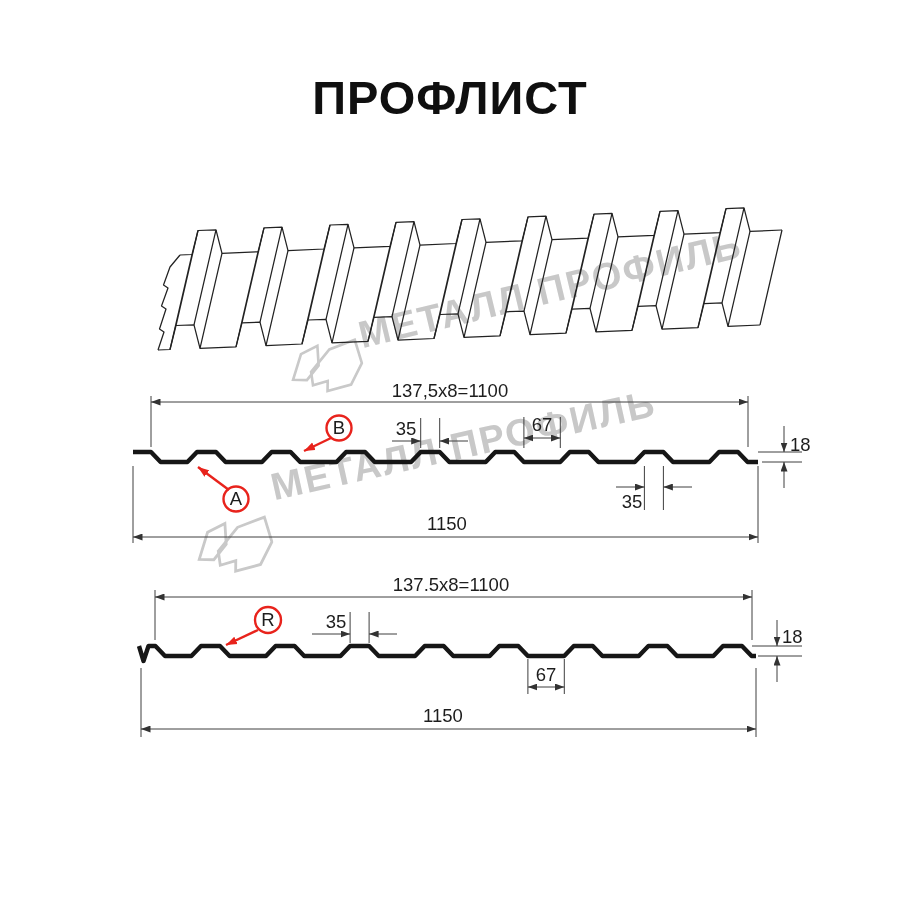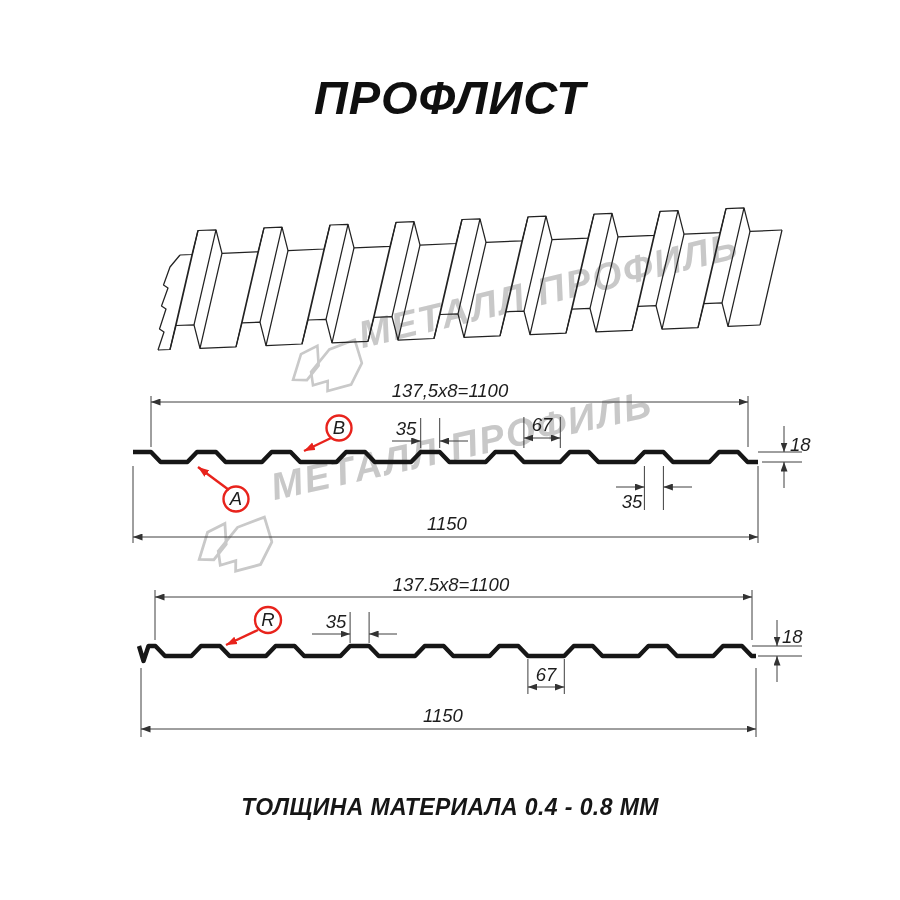--- a/index.html
+++ b/index.html
@@ -1,16 +1,16 @@
 <!DOCTYPE html>
 <html><head>
 <meta charset="utf-8">
 <style>
   html,body{margin:0;padding:0;background:#ffffff;}
-  .canvas{position:relative;width:900px;height:900px;background:#fff;overflow:hidden;font-family:"Liberation Sans",sans-serif;font-style:italic;}
+  .canvas{position:relative;width:900px;height:900px;background:#fff;overflow:hidden;font-family:"Liberation Sans",sans-serif;}
   .title{position:absolute;left:0;top:74px;width:100%;text-align:center;font-size:47px;font-weight:bold;letter-spacing:1px;color:#0f0f0f;line-height:1;}
   .subtitle{position:absolute;left:0;top:128px;width:100%;text-align:center;font-size:21px;font-weight:400;letter-spacing:1.5px;color:#161616;line-height:1;}
   .footer{position:absolute;left:0;top:796px;width:100%;text-align:center;font-size:23px;font-weight:bold;letter-spacing:0.4px;color:#161616;line-height:1;}
   .wm{position:absolute;color:#c8c8c8;font-size:38px;font-weight:bold;letter-spacing:2px;white-space:nowrap;line-height:42px;height:42px;}
   .wm1-text{left:364px;top:314px;transform:rotate(-13.5deg);transform-origin:0 100%;}
   .wm2-text{left:276px;top:466px;transform:rotate(-12.5deg);transform-origin:0 100%;}
   .wm-logo{position:absolute;}
   .wm1-logo{left:288px;top:341px;transform:rotate(-8deg);}
   .wm2-logo{left:194px;top:518px;transform:rotate(-8deg);}
   #drawing{position:absolute;left:0;top:0;}
@@ -134,14 +134,13 @@
       <text x="443" y="722" text-anchor="middle">1150</text>
 
       <path id="p2" class="profile" d="M139,646 L143.5,661 L148.5,646 L155.4,646 L165,656 L191.4,656 L201.0,646 L220.0,646 L229.6,656 L266.0,656 L275.6,646 L294.6,646 L304.2,656 L340.5,656 L350.1,646 L369.1,646 L378.7,656 L415.1,656 L424.7,646 L443.7,646 L453.3,656 L489.7,656 L499.3,646 L518.3,646 L527.9,656 L564.2,656 L573.8,646 L592.8,646 L602.4,656 L638.8,656 L648.4,646 L667.4,646 L677.0,656 L713.4,656 L723.0,646 L742.0,646 L751.6,656 L756,656"></path>
 
       <line class="red" x1="258" y1="630" x2="226" y2="645" marker-end="url(#mR)"></line>
       <circle class="red" cx="268" cy="620" r="13"></circle>
       <text class="redtext" x="268" y="626" text-anchor="middle">R</text>
     </g>
   </svg>
 
-  <div class="footer">ТОЛЩИНА МАТЕРИАЛА 0.4 - 0.8 ММ</div>
 </div>
 
 </body></html>

